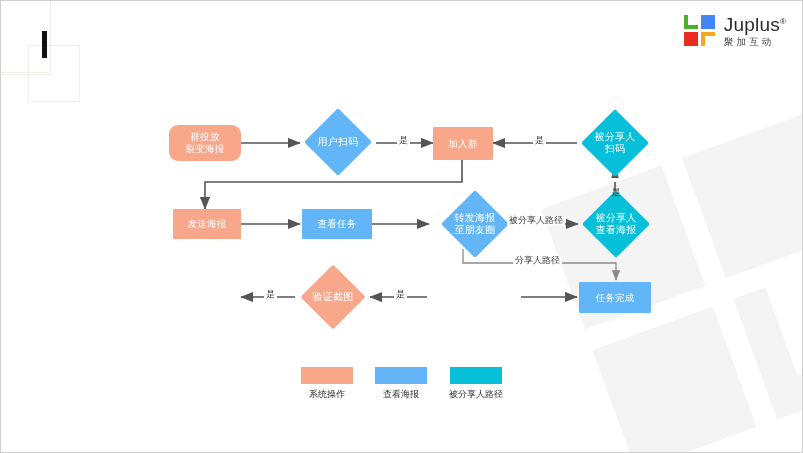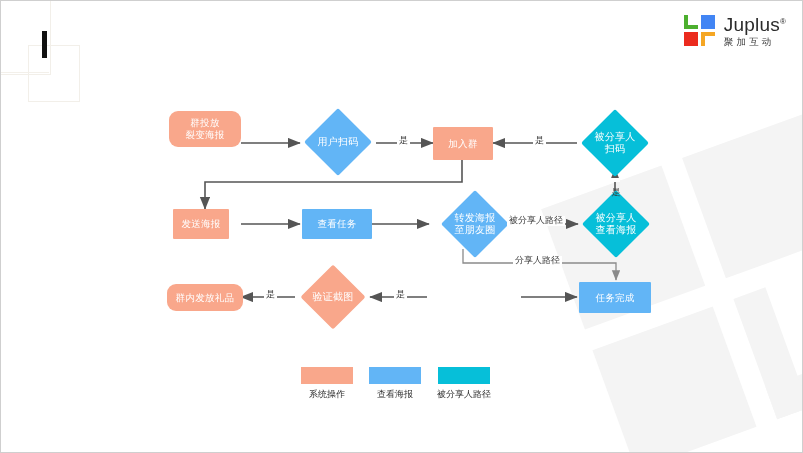--- a/index.html
+++ b/index.html
@@ -152,21 +152,21 @@
     writing-mode: vertical-rl;
     padding: 2px 0;
   }
 
   
   .legend {
     position: absolute;
     left: 300px;
     top: 366px;
     display: flex;
-    gap: 16px;
+    gap: 22px;
     z-index: 3;
   }
   .legend-item { display: flex; flex-direction: column; align-items: center; }
   .legend-swatch { width: 52px; height: 17px; }
   .legend-text {
     margin-top: 4px;
     font-size: 9px;
     color: #2e2e2e;
     white-space: nowrap;
   }
@@ -233,59 +233,56 @@
       <line x1="426" y1="296" x2="369" y2="296" marker-end="url(#arw)"></line>
 
       <line x1="294" y1="296" x2="240" y2="296" marker-end="url(#arw)"></line>
     </g>
     <g stroke="#8a8a8a" stroke-width="1.3" fill="none">
 
       <path d="M462,248 L462,262 L615,262 L615,279" marker-end="url(#arwl)"></path>
     </g>
   </svg>
 
-  <div class="node round" style="left:168px; top:110px; width:72px; height:36px; background:#F9A78B;">
+  <div class="node round" style="left:168px; top:124px; width:72px; height:36px; background:#F9A78B;">
     <span>群投放<br>裂变海报</span>
   </div>
 
   <div class="diamond-wrap" style="left:303px; top:117px; width:68px; height:48px;">
     <div class="diamond-shape" style="background:#62B5F6; width:48px; height:48px; left:10px;"></div>
     <div class="diamond-label">用户扫码</div>
   </div>
 
   <div class="node rect" style="left:432px; top:126px; width:60px; height:33px; background:#F9A78B;">
     <span>加入群</span>
   </div>
 
   <div class="diamond-wrap" style="left:580px; top:115px; width:68px; height:54px;">
     <div class="diamond-shape" style="background:#06BFD9; width:48px; height:48px; left:10px; top:3px;"></div>
     <div class="diamond-label">被分享人<br>扫码</div>
   </div>
 
-  <div class="node rect" style="left:172px; top:208px; width:56px; height:30px; background:#F9A78B;text-align:center;">
+  <div class="node rect" style="left:172px; top:208px; width:68px; height:30px; background:#F9A78B;text-align:center;">
     <span>发送海报</span>
   </div>
 
   <div class="node rect" style="left:301px; top:208px; width:70px; height:30px; background:#62B5F6;">
     <span>查看任务</span>
   </div>
 
   <div class="diamond-wrap" style="left:439px; top:196px; width:70px; height:54px;">
     <div class="diamond-shape" style="background:#62B5F6; width:48px; height:48px; left:11px; top:3px;"></div>
     <div class="diamond-label">转发海报<br>至朋友圈</div>
   </div>
 
   <div class="diamond-wrap" style="left:580px; top:196px; width:70px; height:54px;">
     <div class="diamond-shape" style="background:#06BFD9; width:48px; height:48px; left:11px; top:3px;"></div>
     <div class="diamond-label">被分享人<br>查看海报</div>
   </div>
 
-  <div class="node round" style="left:166px; top:283px; width:76px; height:27px; background:#F9A78B;">
-    <span>群内发放礼品</span>
-  </div>
 
   <div class="diamond-wrap" style="left:297px; top:272px; width:70px; height:48px;">
     <div class="diamond-shape" style="background:#F9A78B; width:46px; height:46px; left:12px; top:1px;"></div>
     <div class="diamond-label">验证截图</div>
   </div>
 
 
   <div class="node rect" style="left:578px; top:281px; width:72px; height:31px; background:#62B5F6;">
     <span>任务完成</span>
   </div>

